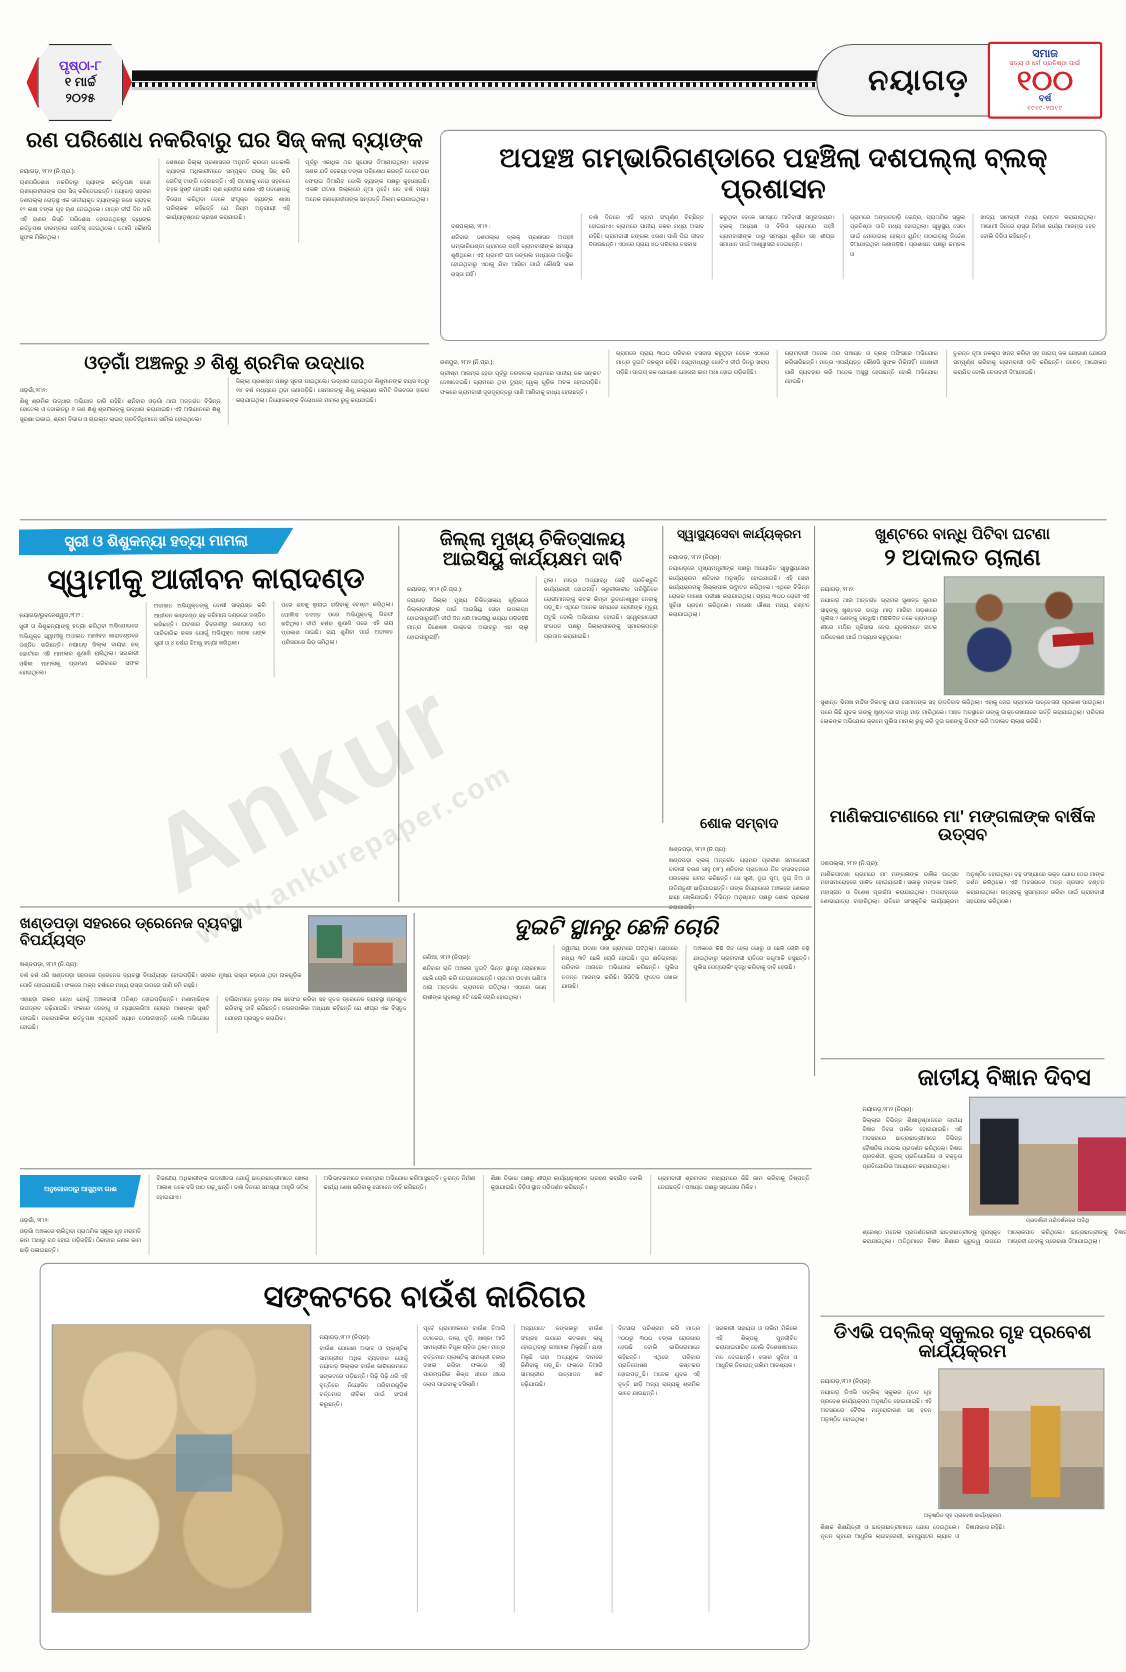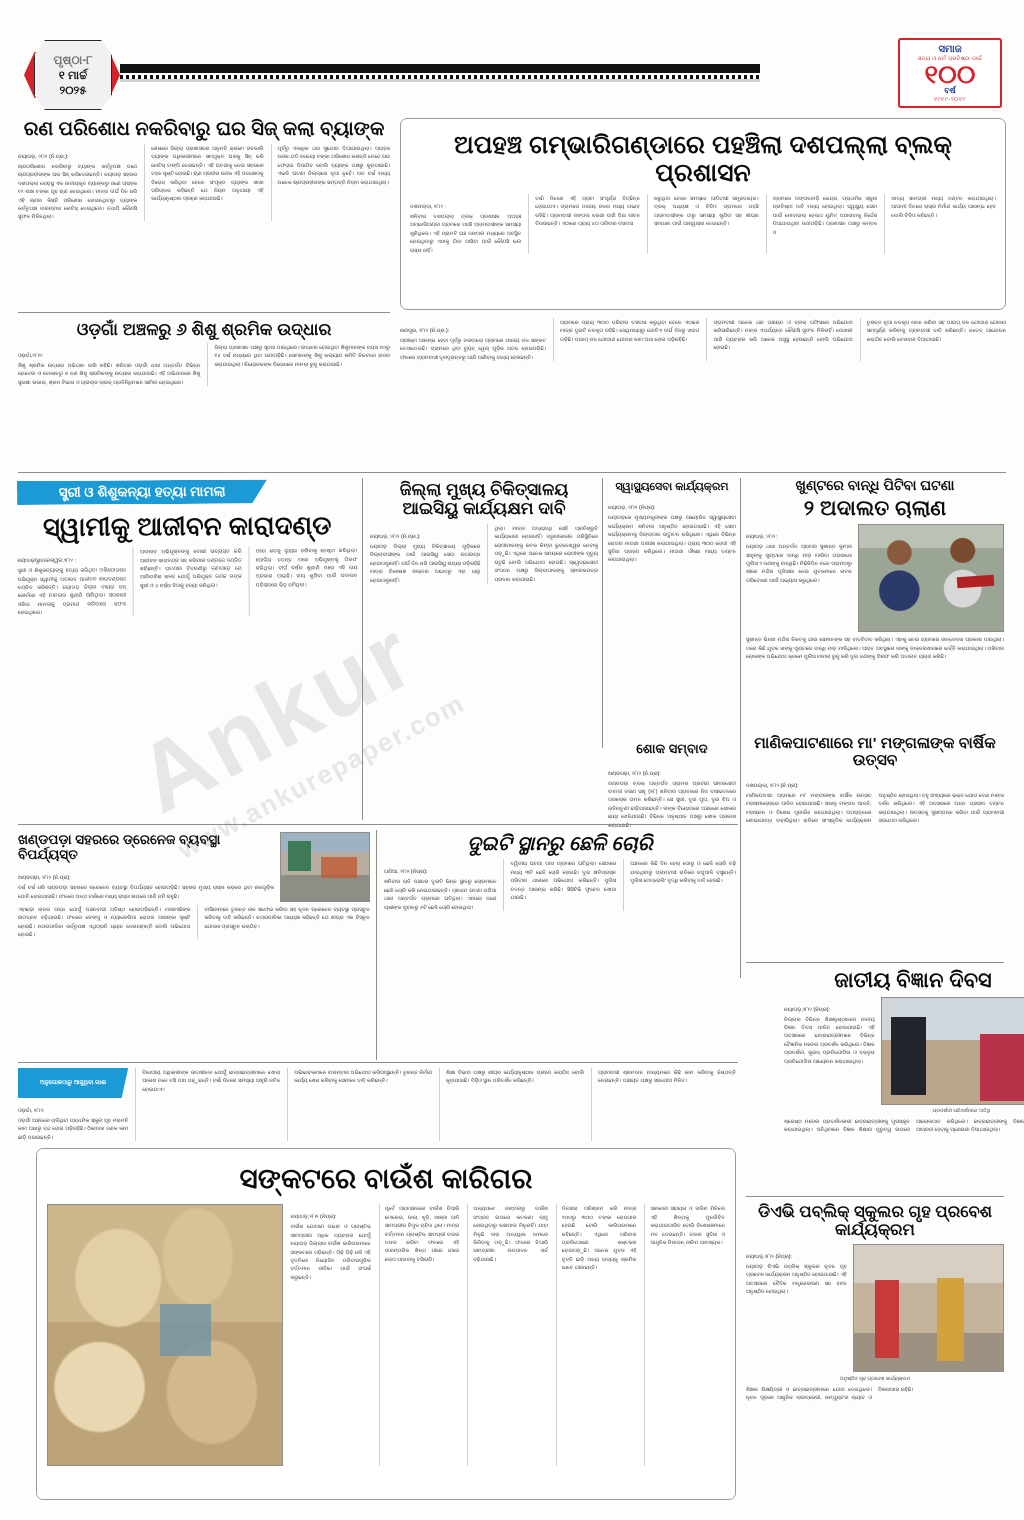--- a/index.html
+++ b/index.html
@@ -34,21 +34,21 @@
     clip-path:polygon(0% 50%, 40% 0%, 100% 8%, 100% 92%, 40% 100%);
   }
   .page-badge .redwing.r { left:68px; transform:scaleX(-1); }
   .page-badge .hexbox {
     position:absolute; left:8px; top:0; width:78px; height:70px;
     background:#f1f1f1; border:1.3px solid #2a2a2a;
     clip-path:polygon(14% 0,86% 0,100% 22%,100% 78%,86% 100%,14% 100%,0 78%,0 22%);
     display:flex; flex-direction:column; align-items:center; justify-content:center;
     line-height:1.25;
   }
-  .page-badge .l1 { font-size:12px; color:#737373; font-weight:bold; }
+  .page-badge .l1 { font-size:12px; color:#6d28d9; font-weight:bold; }
   .page-badge .l2 { font-size:11.5px; color:#111; font-weight:bold; }
   .page-badge .l3 { font-size:11.5px; color:#111; font-weight:bold; }
 
   .edition-tab {
     position:absolute; left:742px; top:6px; width:186px; height:66px;
     background:#f3f3f3; border:1.4px solid #5a5a5a;
     border-radius:34px 6px 6px 34px;
     display:flex; align-items:center; justify-content:center;
   }
   .edition-tab .city { font-size:27px; font-weight:bold; color:#111; letter-spacing:1px; }
@@ -165,20 +165,23 @@
     <div class="page-badge">
       <div class="redwing"></div>
       <div class="redwing r"></div>
       <div class="hexbox">
         <div class="l1">ପୃଷ୍ଠା-୮</div>
         <div class="l2">୧ ମାର୍ଚ୍ଚ</div>
         <div class="l3">୨୦୨୫</div>
       </div>
     </div>
 
+    <div class="edition-tab">
+      <span class="city">ନୟାଗଡ଼</span>
+    </div>
 
     <div class="logo-box">
       <div class="lt">ସମାଜ</div>
       <div class="lm">ସତ୍ୟ ଓ ଧର୍ମ ପ୍ରତିଷ୍ଠା ପାଇଁ</div>
       <div class="lbig">୧୦୦</div>
       <div class="lsub">ବର୍ଷ</div>
       <div class="lfoot">୧୯୧୯-୨୦୧୯</div>
     </div>
   </div>
 

